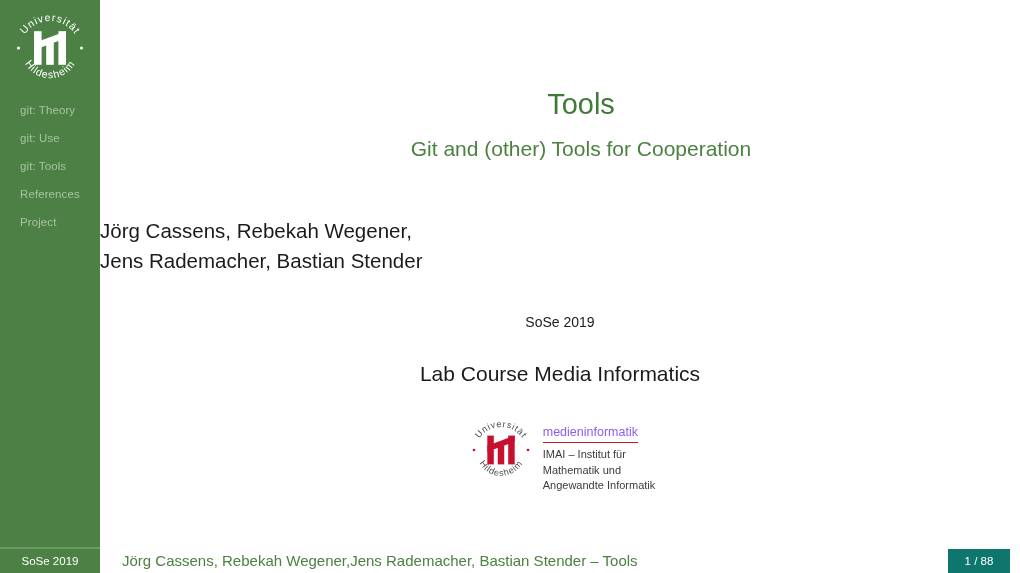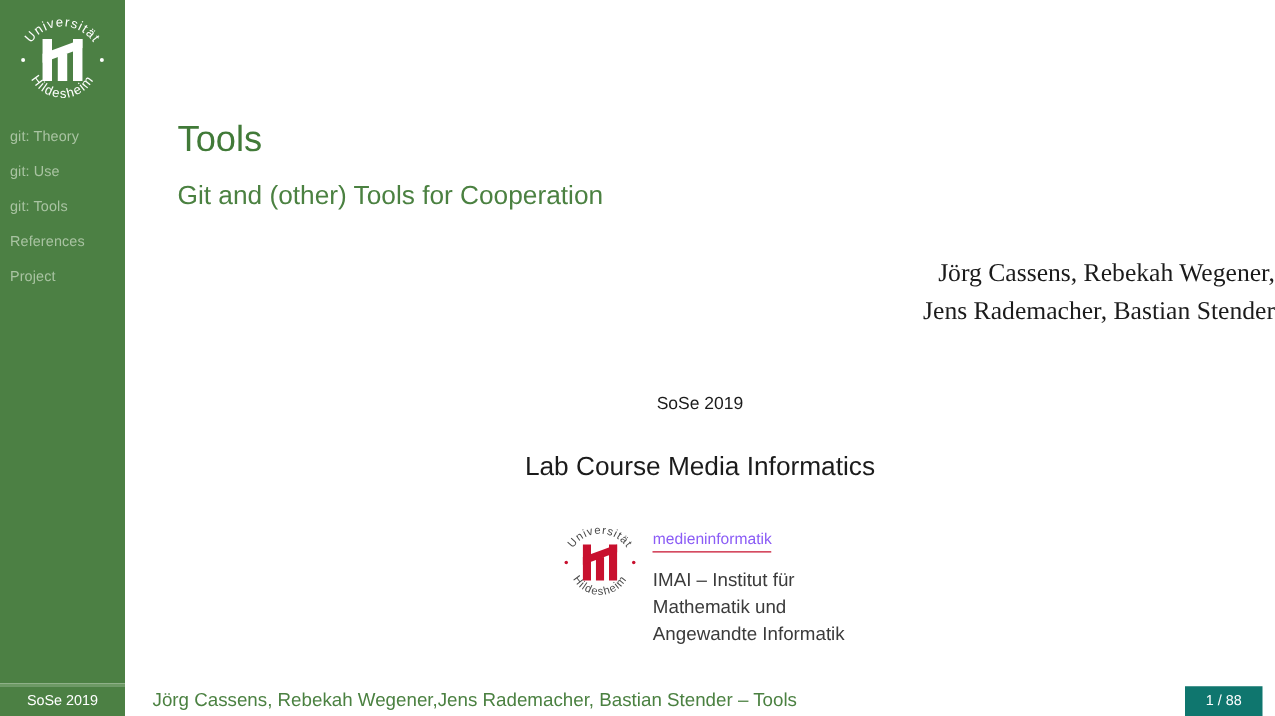--- a/index.html
+++ b/index.html
@@ -29,21 +29,21 @@
   }
   .sidebar-logo {
     position: absolute;
     left: 8px;
     top: 6px;
     width: 84px;
     height: 84px;
   }
   .sidebar-nav {
     position: absolute;
-    left: 0;
+    left: 12px;
     top: 96px;
     width: 100px;
   }
   .nav-item {
     display: block;
     padding: 0 0 0 8px;
     height: 28px;
     line-height: 28px;
     font-size: 11.5px;
     color: #a9c3a2;
@@ -56,22 +56,22 @@
     position: absolute;
     left: 100px;
     top: 0;
     right: 0;
     height: 547px;
   }
   .title-block {
     position: absolute;
     left: 0;
     right: 0;
-    top: 96px;
-    text-align: left;
+    top: 88px;
+    text-align: center;
     padding-left: 42px;
   }
   .title {
     font-size: 29px;
     color: #417a38;
     font-weight: normal;
     line-height: 1.15;
     margin: 0;
   }
   .subtitle {
@@ -79,23 +79,22 @@
     color: #4b8141;
     font-weight: normal;
     line-height: 1.2;
     margin: 15px 0 0 0;
   }
 
   .authors-block {
     position: absolute;
     left: 0;
     right: 0;
-    top: 204px;
-    text-align: right;
-    font-family: Liberation Serif, serif;
+    top: 216px;
+    text-align: left;
   }
   .author-line {
     font-size: 20.5px;
     color: #1b1b1b;
     line-height: 1.47;
   }
   .date-line {
     position: absolute;
     left: 0;
     right: 0;
@@ -140,22 +139,22 @@
   }
   .institute-title {
     font-size: 12.5px;
     color: #8b5cf6;
     border-bottom: 1.3px solid #c8102e;
     padding-bottom: 2px;
     display: inline-block;
     line-height: 1.2;
   }
   .institute-sub {
-    margin-top: 12px;
-    font-size: 15px;
+    margin-top: 4px;
+    font-size: 11px;
     color: #3b3b3b;
     line-height: 1.42;
   }
 
   
   .footer {
     position: absolute;
     left: 0;
     bottom: 0;
     width: 1020px;

